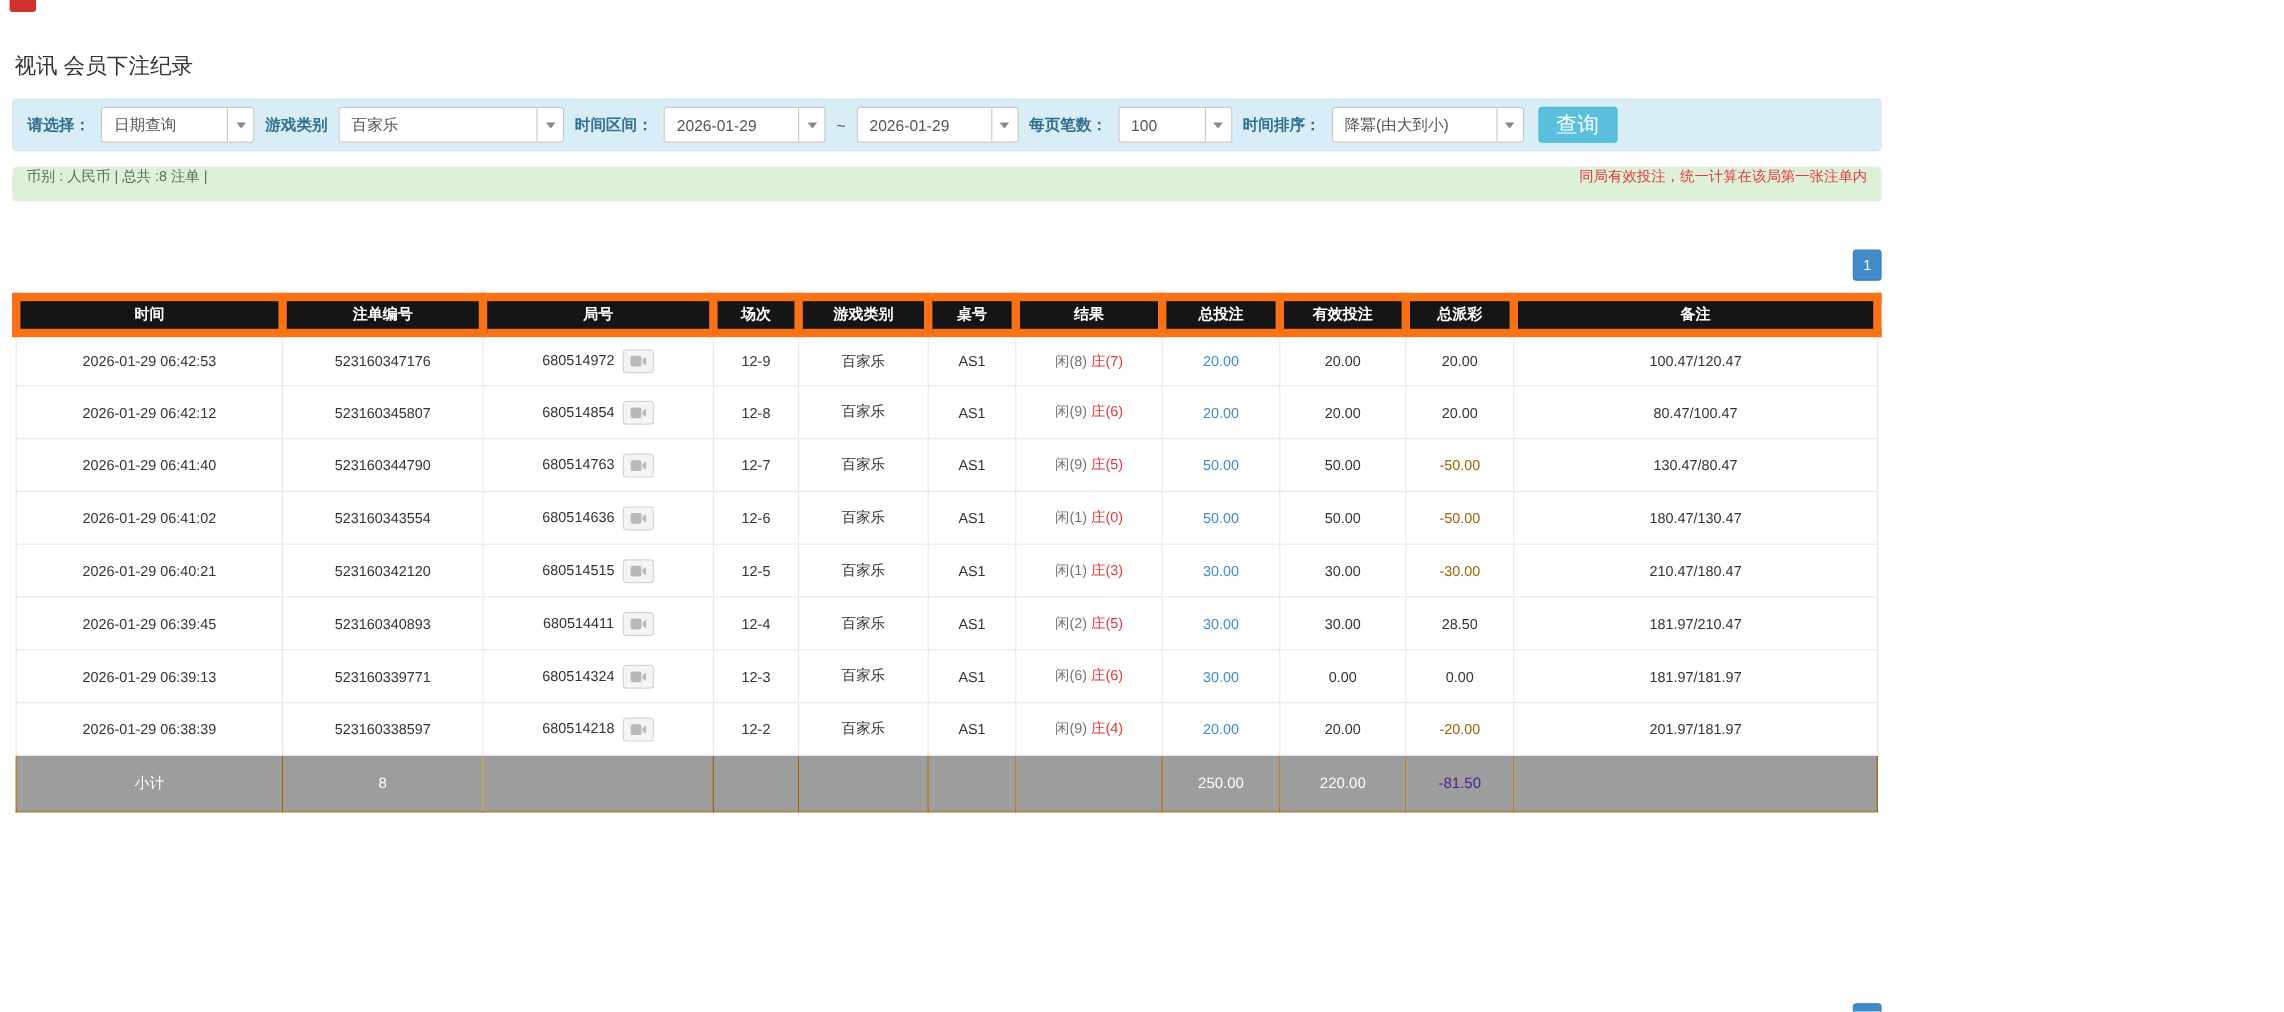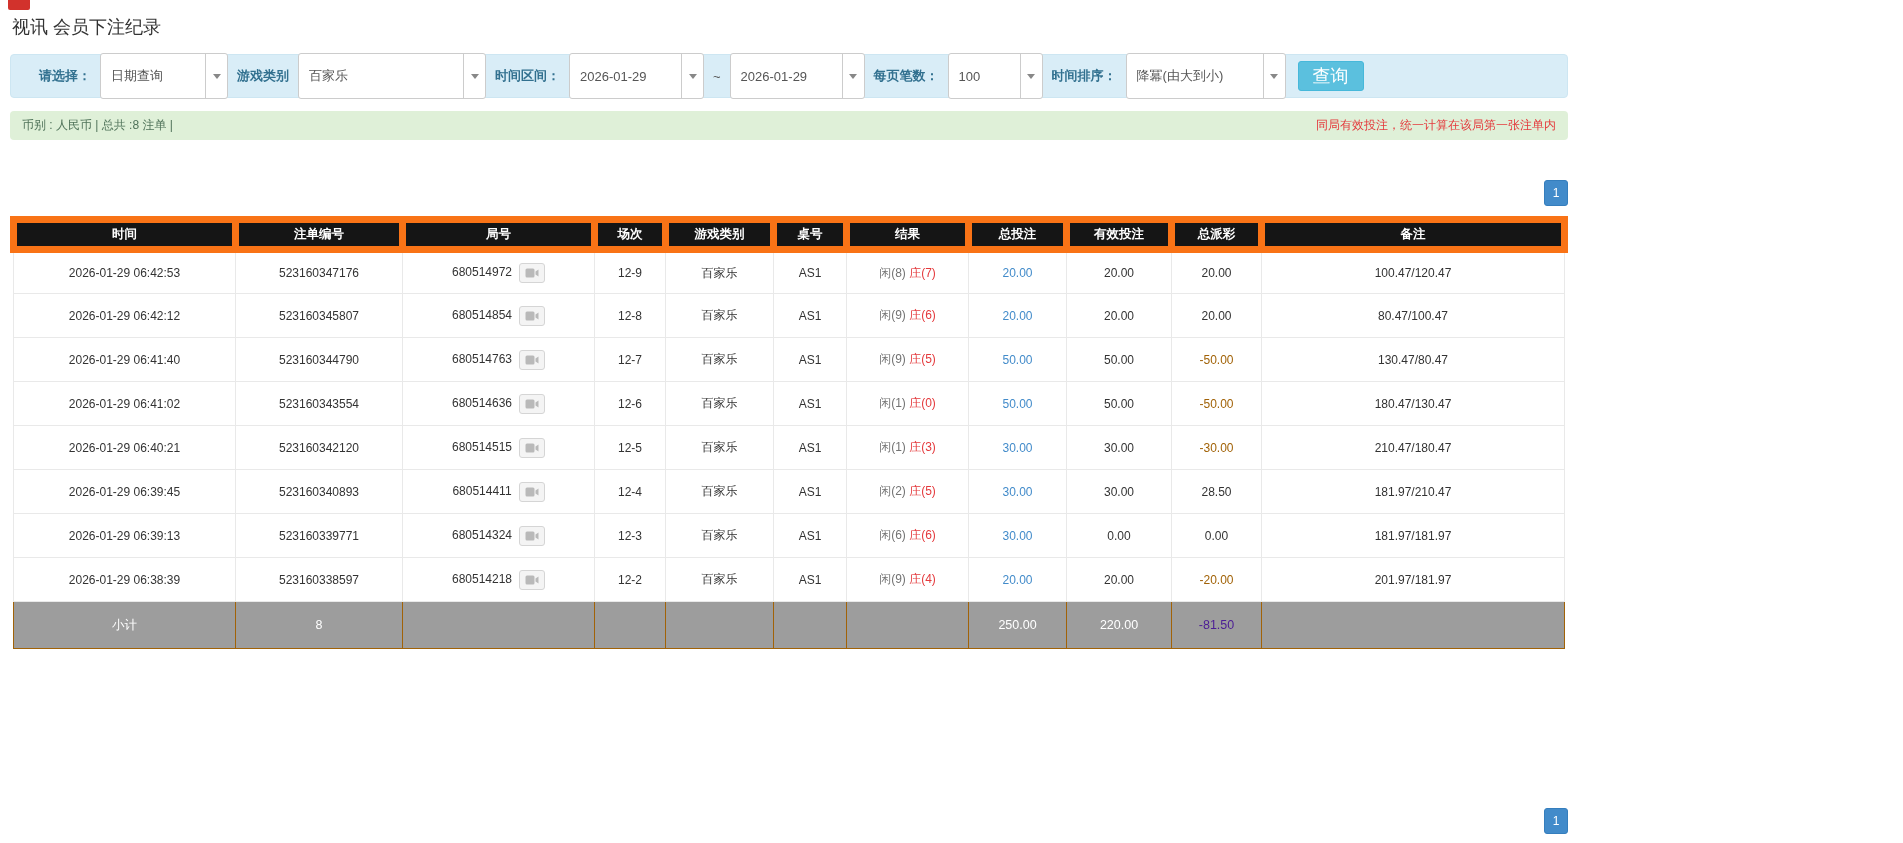--- a/index.html
+++ b/index.html
@@ -10,33 +10,33 @@
   }
   .logo-mark {
     position: absolute; left: 8px; top: 0;
     width: 22px; height: 10px; background: #d2322c;
     border-radius: 0 0 2px 2px;
   }
   .content { width: 1558px; margin: 0 10px; position: relative; }
 
   .page-title {
     font-size: 18px; color: #333; font-weight: 400;
-    padding: 16px 0 16px 2px; line-height: 22px;
+    padding: 44px 0 16px 2px; line-height: 22px;
   }
 
   
   .filter-bar {
     background: #d9edf7; border: 1px solid #cde6f2; border-radius: 4px;
-    height: 44px; padding: 0 28px;
+    height: 44px; padding: 0 12px;
     display: flex; align-items: center; gap: 9px;
     font-size: 13px; white-space: nowrap;
   }
   .filter-label { color: #31708f; font-weight: bold; }
   .select {
-    height: 46px; background: #fff; border: 1px solid #ccc; border-radius: 3px;
+    height: 30px; background: #fff; border: 1px solid #ccc; border-radius: 3px;
     display: inline-flex; align-items: center; justify-content: space-between;
     cursor: pointer;
   }
   .select .sel-val { padding: 0 10px; color: #555; overflow: hidden; }
   .select .sel-caret {
     height: 100%; width: 22px; border-left: 1px solid #ccc;
     display: flex; align-items: center; justify-content: center; flex: none;
   }
   .caret {
     width: 0; height: 0;
@@ -52,21 +52,21 @@
   .btn-search {
     height: 30px; padding: 0 14px; margin-left: 3px;
     background: #5bc0de; border: 1px solid #46b8da; border-radius: 3px;
     color: #fff; font-size: 18px; cursor: pointer;
   }
 
   
   .info-bar {
     margin-top: 13px; background: #dff0d8; border-radius: 4px;
     height: 29px; padding: 0 12px;
-    display: flex; align-items: center; justify-content: space-between;
+    display: flex; align-items: flex-start; justify-content: space-between;
     font-size: 12px;
   }
   .info-left  { color: #50735a; }
   .info-right { color: #e4393c; }
 
   
   .pagination-row { display: flex; justify-content: flex-end; margin-top: 40px; }
   .page-btn {
     min-width: 24px; height: 26px; padding: 0 7px;
     background: #428bca; border: 1px solid #357ebd; border-radius: 3px;

